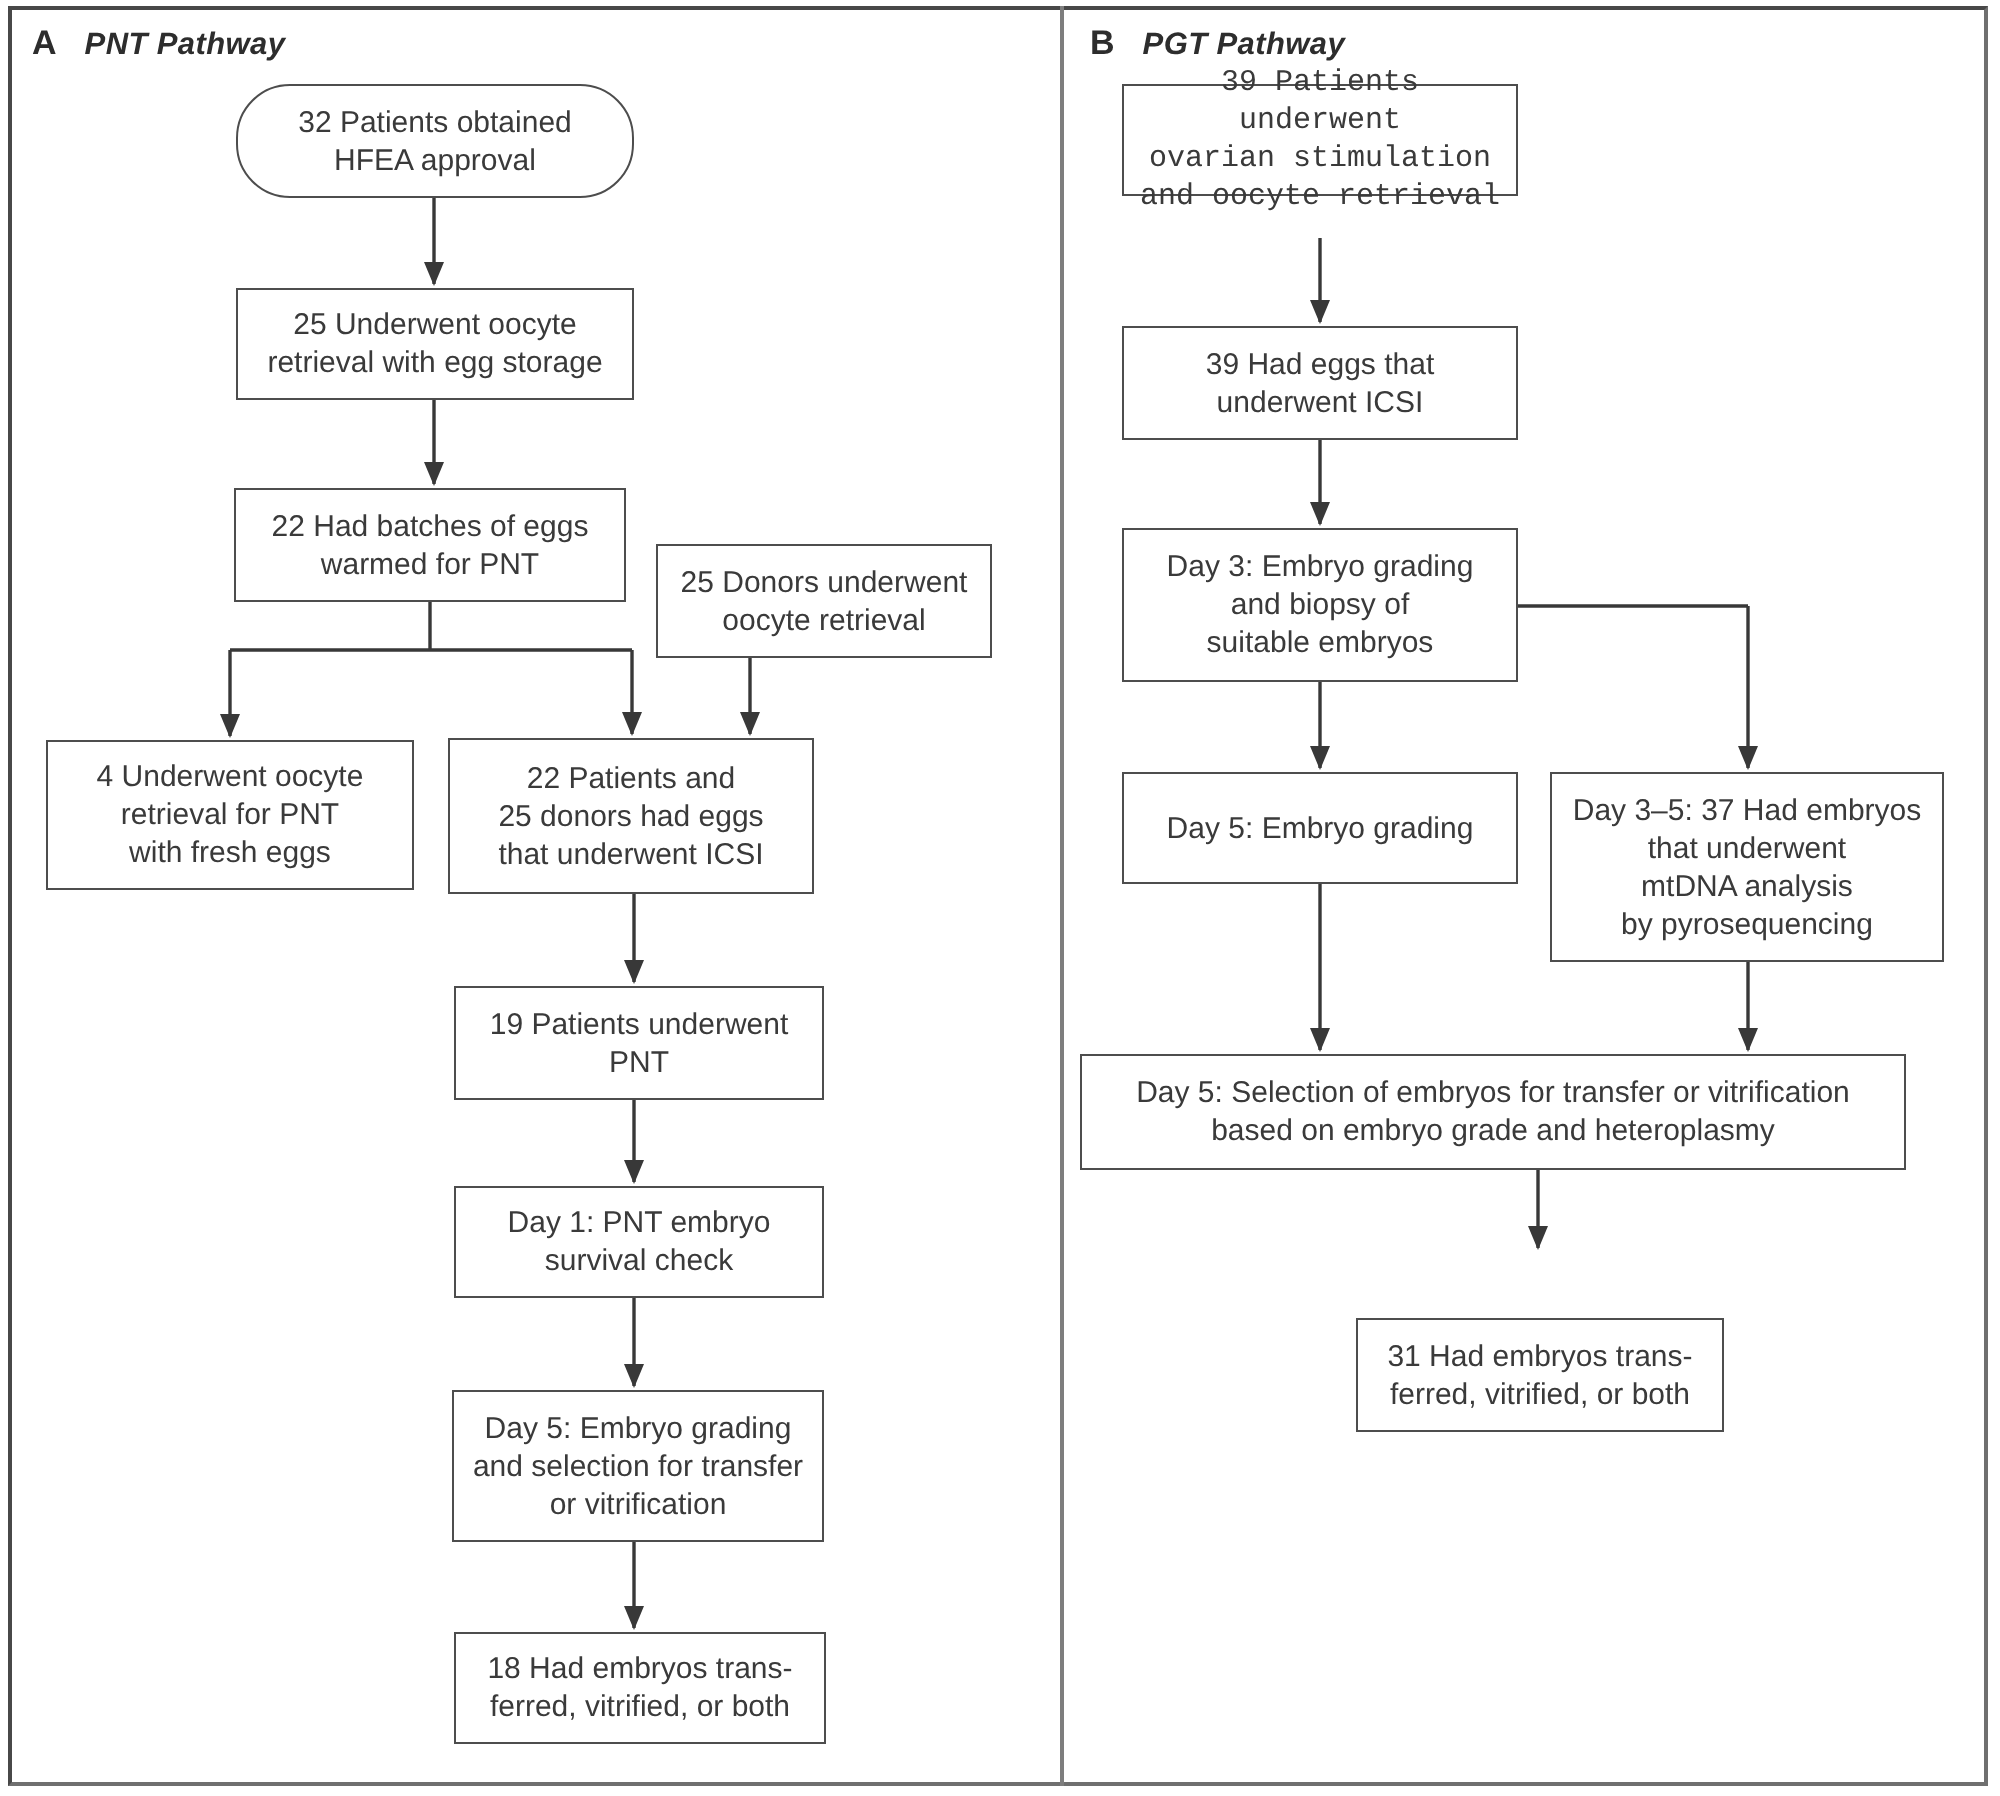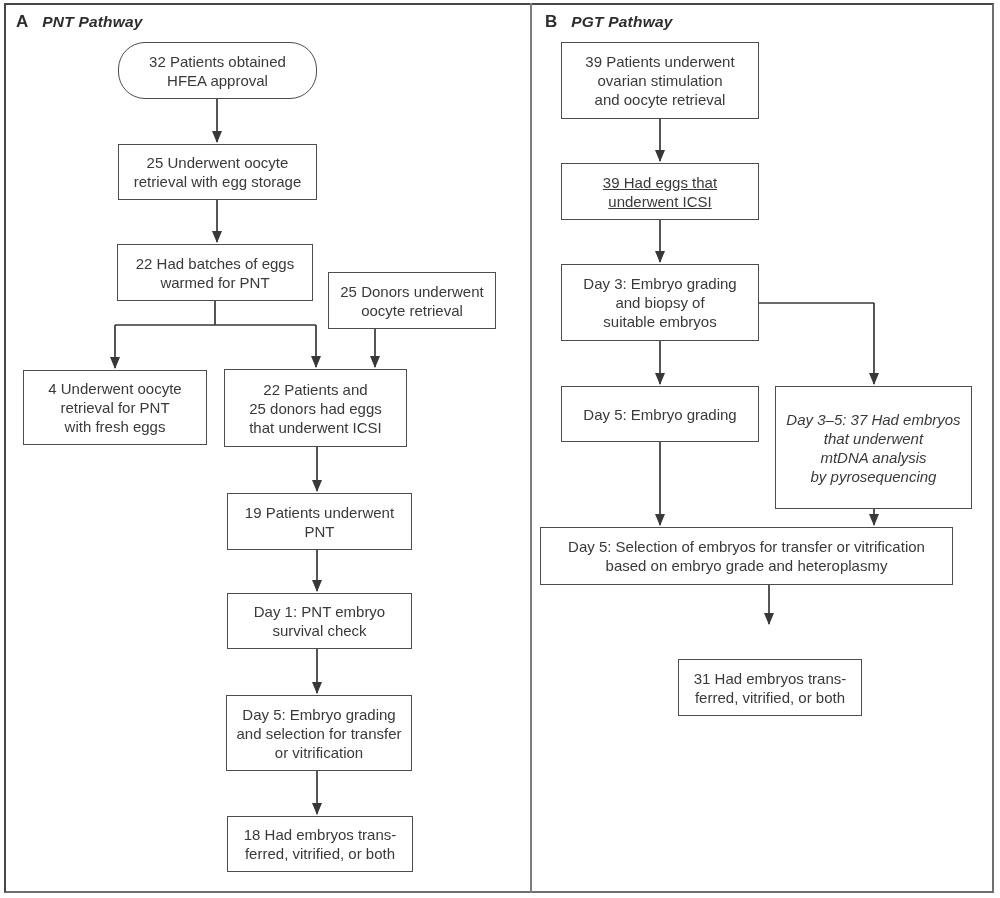--- a/index.html
+++ b/index.html
@@ -82,30 +82,30 @@
   <div class="box" style="left:227px;top:493px;width:185px;height:57px;">19 Patients underwent
 PNT</div>
   <div class="box" style="left:227px;top:593px;width:185px;height:56px;">Day 1: PNT embryo
 survival check</div>
   <div class="box" style="left:226px;top:695px;width:186px;height:76px;">Day 5: Embryo grading
 and selection for transfer
 or vitrification</div>
   <div class="box" style="left:227px;top:816px;width:186px;height:56px;">18 Had embryos trans-
 ferred, vitrified, or both</div>
 
-  <div class="box" style="left:561px;top:42px;width:198px;height:77px;">39 Patients underwent
+  <div class="box" style="left:561px;top:42px;width:198px;height:56px;font-family:Liberation Mono, monospace;">39 Patients underwent
 ovarian stimulation
 and oocyte retrieval</div>
-  <div class="box" style="left:561px;top:163px;width:198px;height:57px;text-decoration:underline;">39 Had eggs that
+  <div class="box" style="left:561px;top:163px;width:198px;height:57px;">39 Had eggs that
 underwent ICSI</div>
   <div class="box" style="left:561px;top:264px;width:198px;height:77px;">Day 3: Embryo grading
 and biopsy of
 suitable embryos</div>
   <div class="box" style="left:561px;top:386px;width:198px;height:56px;">Day 5: Embryo grading</div>
-  <div class="box" style="left:775px;top:386px;width:197px;height:123px;font-style:italic;">Day 3–5: 37 Had embryos
+  <div class="box" style="left:775px;top:386px;width:197px;height:95px;">Day 3–5: 37 Had embryos
 that underwent
 mtDNA analysis
 by pyrosequencing</div>
   <div class="box" style="left:540px;top:527px;width:413px;height:58px;">Day 5: Selection of embryos for transfer or vitrification
 based on embryo grade and heteroplasmy</div>
   <div class="box" style="left:678px;top:659px;width:184px;height:57px;">31 Had embryos trans-
 ferred, vitrified, or both</div>
 
 </div>
 

